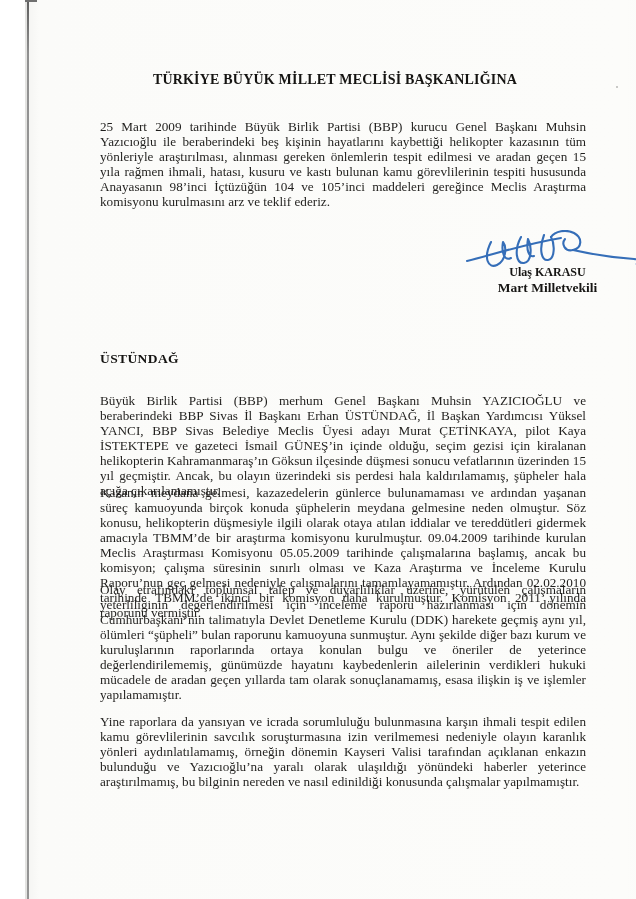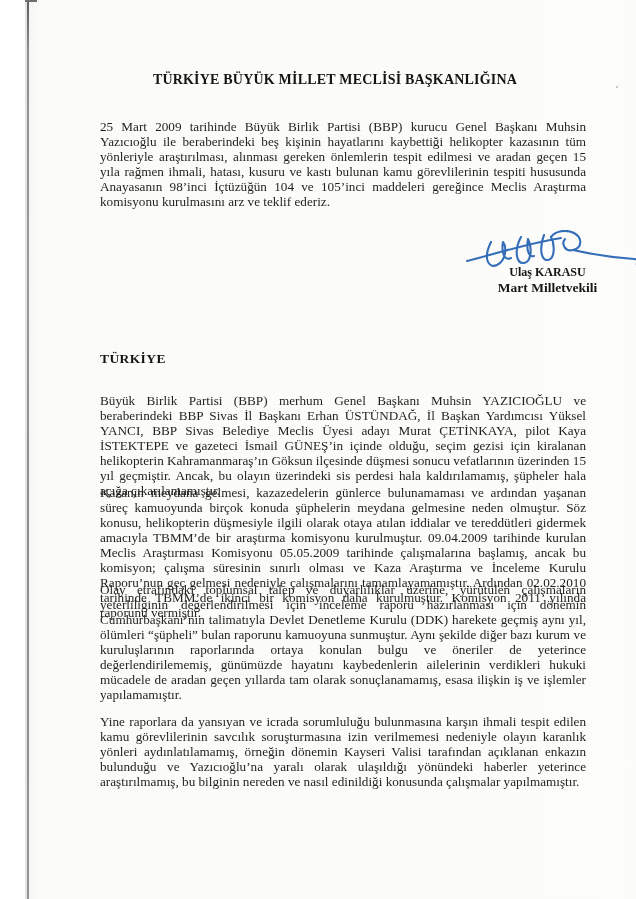--- a/index.html
+++ b/index.html
@@ -125,21 +125,21 @@
         <path d="M58,7 C51,20 53,34 61,33 C69,32 69,16 65,9 C63,20 66,28 71,26"></path>
         <path d="M81,5 C76,18 78,31 85,30 C92,29 92,14 88,7"></path>
         <path d="M88,7 C92,1 103,-1 111,3 C120,8 119,18 110,20 C102,22 98,14 102,9"></path>
         <path d="M110,20 C132,25 156,28 171,29 C180,30 187,33 183,37 C178,40 171,36 175,31 L187,35"></path>
       </g>
     </svg>
     <div class="signer-name">Ulaş KARASU</div>
     <div class="signer-title">Mart Milletvekili</div>
   </div>
 
-  <div class="section-heading">TÜRKİYE</div>
+  <div class="section-heading">ÜSTÜNDAĞ</div>
 
   <div class="body-par p2">Büyük Birlik Partisi (BBP) merhum Genel Başkanı Muhsin YAZICIOĞLU ve beraberindeki BBP Sivas İl Başkanı Erhan ÜSTÜNDAĞ, İl Başkan Yardımcısı Yüksel YANCI, BBP Sivas Belediye Meclis Üyesi adayı Murat ÇETİNKAYA, pilot Kaya İSTEKTEPE ve gazeteci İsmail GÜNEŞ’in içinde olduğu, seçim gezisi için kiralanan helikopterin Kahramanmaraş’ın Göksun ilçesinde düşmesi sonucu vefatlarının üzerinden 15 yıl geçmiştir. Ancak, bu olayın üzerindeki sis perdesi hala kaldırılamamış, şüpheler hala açığa çıkarılamamıştır.</div>
 
   <div class="body-par p3">Kazanın meydana gelmesi, kazazedelerin günlerce bulunamaması ve ardından yaşanan süreç kamuoyunda birçok konuda şüphelerin meydana gelmesine neden olmuştur. Söz konusu, helikopterin düşmesiyle ilgili olarak otaya atılan iddialar ve tereddütleri gidermek amacıyla TBMM’de bir araştırma komisyonu kurulmuştur. 09.04.2009 tarihinde kurulan Meclis Araştırması Komisyonu 05.05.2009 tarihinde çalışmalarına başlamış, ancak bu komisyon; çalışma süresinin sınırlı olması ve Kaza Araştırma ve İnceleme Kurulu Raporu’nun geç gelmesi nedeniyle çalışmalarını tamamlayamamıştır. Ardından 02.02.2010 tarihinde TBMM’de ikinci bir komisyon daha kurulmuştur. Komisyon 2011 yılında raporunu vermiştir.</div>
 
   <div class="body-par p4">Olay etrafındaki toplumsal talep ve duyarlılıklar üzerine, yürütülen çalışmaların yeterliliğinin değerlendirilmesi için inceleme raporu hazırlanması için dönemin Cumhurbaşkanı’nın talimatıyla Devlet Denetleme Kurulu (DDK) harekete geçmiş aynı yıl, ölümleri “şüpheli” bulan raporunu kamuoyuna sunmuştur. Aynı şekilde diğer bazı kurum ve kuruluşlarının raporlarında ortaya konulan bulgu ve öneriler de yeterince değerlendirilememiş, günümüzde hayatını kaybedenlerin ailelerinin verdikleri hukuki mücadele de aradan geçen yıllarda tam olarak sonuçlanamamış, esasa ilişkin iş ve işlemler yapılamamıştır.</div>
 
   <div class="body-par p5">Yine raporlara da yansıyan ve icrada sorumluluğu bulunmasına karşın ihmali tespit edilen kamu görevlilerinin savcılık soruşturmasına izin verilmemesi nedeniyle olayın karanlık yönleri aydınlatılamamış, örneğin dönemin Kayseri Valisi tarafından açıklanan enkazın bulunduğu ve Yazıcıoğlu’na yaralı olarak ulaşıldığı yönündeki haberler yeterince araştırılmamış, bu bilginin nereden ve nasıl edinildiği konusunda çalışmalar yapılmamıştır.</div>
 
 </div>

